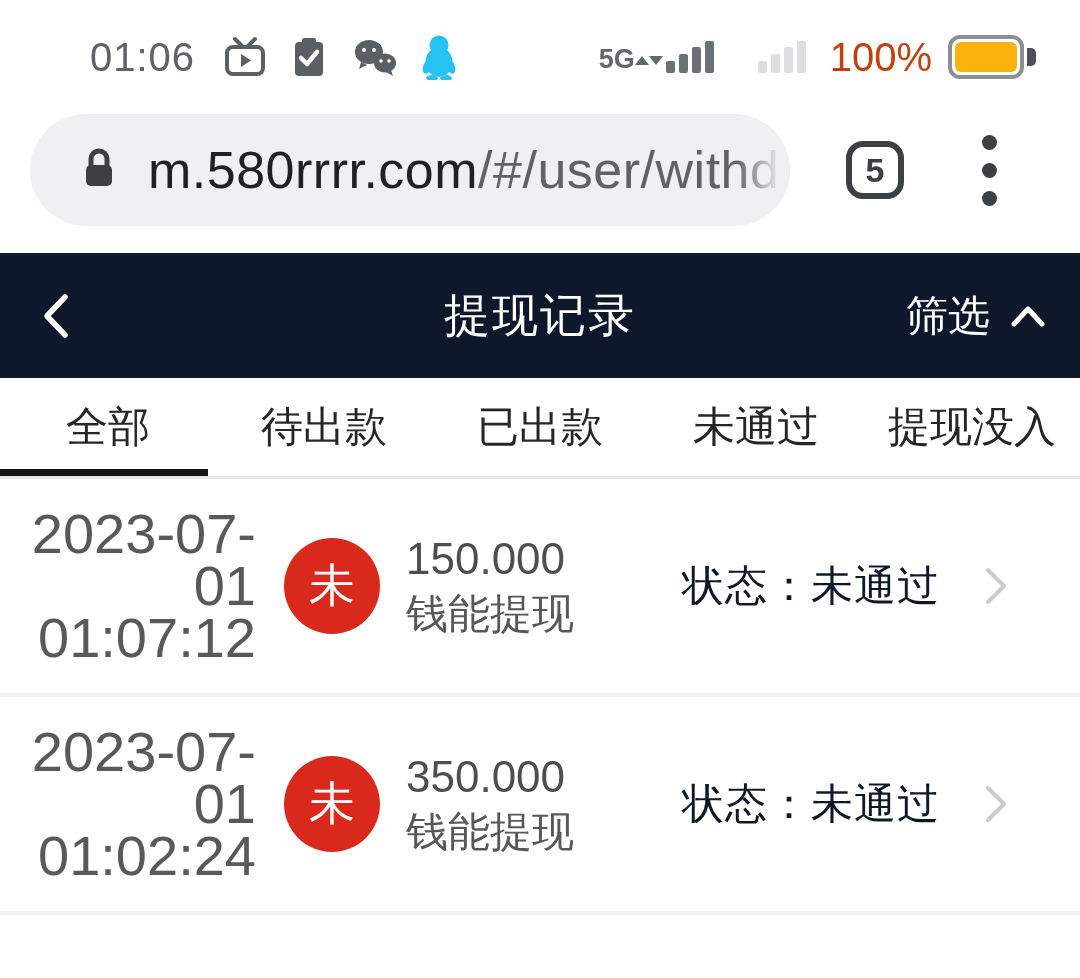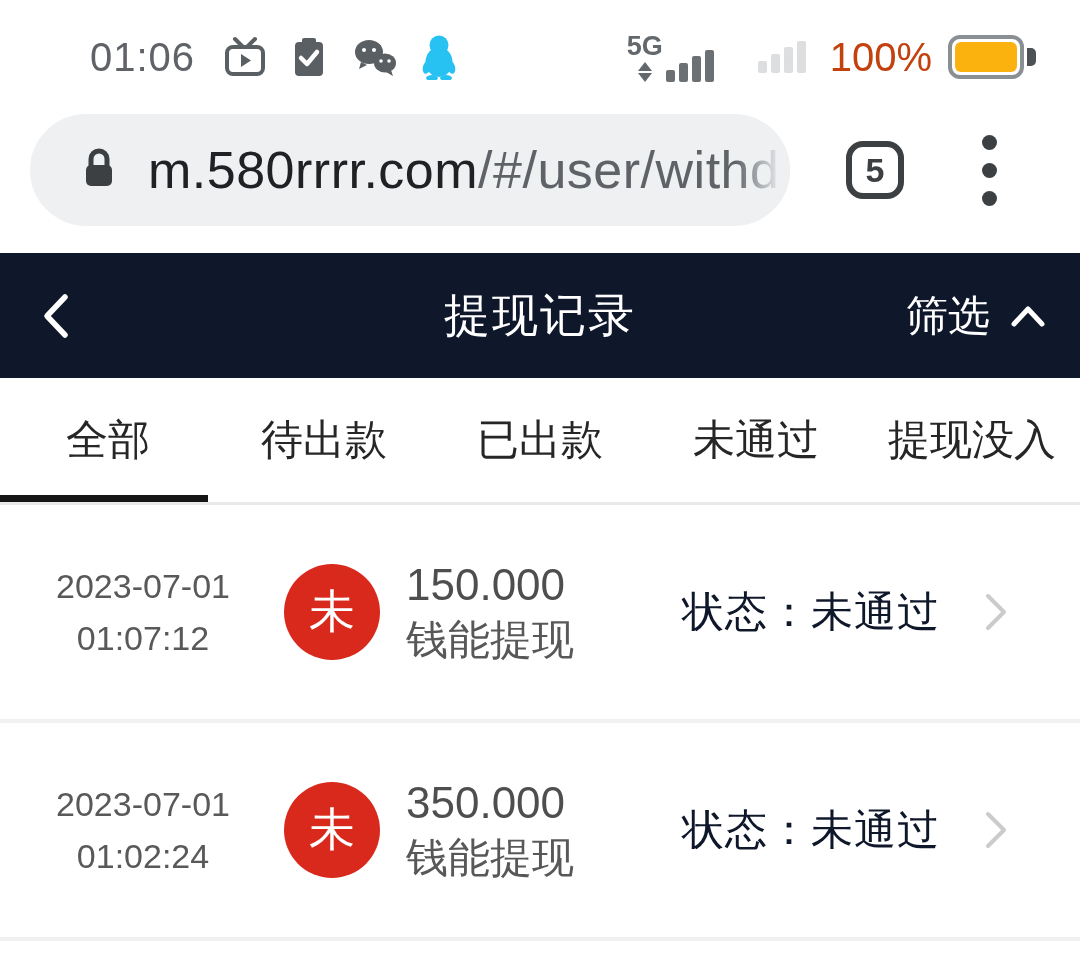--- a/index.html
+++ b/index.html
@@ -7,21 +7,21 @@
     font-family:"Liberation Sans","DejaVu Sans",sans-serif; }
 
   
   .statusbar { height:100px; display:flex; align-items:center;
     padding:14px 44px 0 48px; color:#5f6368;margin-left:42px; }
   .sb-time { font-size:40px; letter-spacing:1px; }
   .sb-icons { display:flex; align-items:center; gap:20px; margin-left:28px; }
   .sb-icons svg { display:block; }
   .sb-right { margin-left:auto; display:flex; align-items:center; }
   .net { display:flex; align-items:flex-end; }
-  .net-left { display:flex; flex-direction:column; align-items:center; margin-right:3px; }
+  .net-left { display:flex; flex-direction:row; align-items:center; margin-right:3px; }
   .net-label { font-size:27px; font-weight:bold; color:#63686c; line-height:1; }
   .tri-up { width:0; height:0; border-left:7px solid transparent; border-right:7px solid transparent;
     border-bottom:9px solid #63686c; margin-top:2px; }
   .tri-dn { width:0; height:0; border-left:7px solid transparent; border-right:7px solid transparent;
     border-top:9px solid #63686c; margin-top:2px; }
   .bars { display:flex; align-items:flex-end; gap:4px; height:32px; }
   .bars i { width:9px; border-radius:2px; background:#6b7075; display:block; }
   .bars i:nth-child(1){height:12px}.bars i:nth-child(2){height:19px}
   .bars i:nth-child(3){height:26px}.bars i:nth-child(4){height:32px}
   .bars.light i { background:#dcdee0; }
@@ -49,29 +49,29 @@
 
   
   .appbar { height:125px; margin-top:13px; background:#0f172a; display:flex;
     align-items:center; position:relative; padding:0 34px; }
   .appbar-title { position:absolute; left:50%; transform:translateX(-50%);
     color:#fff; font-size:46px; letter-spacing:2px; }
   .filter-btn { margin-left:auto; display:flex; align-items:center; gap:20px;
     color:#fff; font-size:42px; cursor:pointer; }
 
   
-  .tabbar { height:127px; display:flex; border-bottom:3px solid #e9e9e9; background:#fff; }
+  .tabbar { height:101px; display:flex; border-bottom:3px solid #e9e9e9; background:#fff; }
   .tab { flex:1; display:flex; align-items:center; justify-content:center;
     font-size:42px; color:#262626; position:relative; cursor:pointer; }
   .tab.active::after { content:""; position:absolute; left:0; right:8px; bottom:0;
     height:7px; background:#161616; }
 
   
   .row { height:214px; display:flex; align-items:center; padding:0 70px 0 30px; background:#fff; }
-  .row-date { width:226px; text-align:center; color:#595959; font-size:34px; line-height:52px; }
+  .row-date { width:226px; text-align:right; color:#595959; font-size:56px; line-height:52px; }
   .row-badge { width:96px; height:96px; border-radius:50%; background:#d9291c; color:#fff;
     font-size:46px; display:flex; align-items:center; justify-content:center;
     margin-left:28px; flex:none; }
   .row-amt { margin-left:26px; font-size:44px; line-height:55px; color:#4e4e4e; }
   .row-amt .method { font-size:42px; color:#585858; }
   .row-status { margin-left:auto; margin-right:42px; font-size:42px; color:#0f172a; letter-spacing:1px; }
   .divider { height:4px; background:#f1f1f1; }
 </style>
 </head>
 <body>

